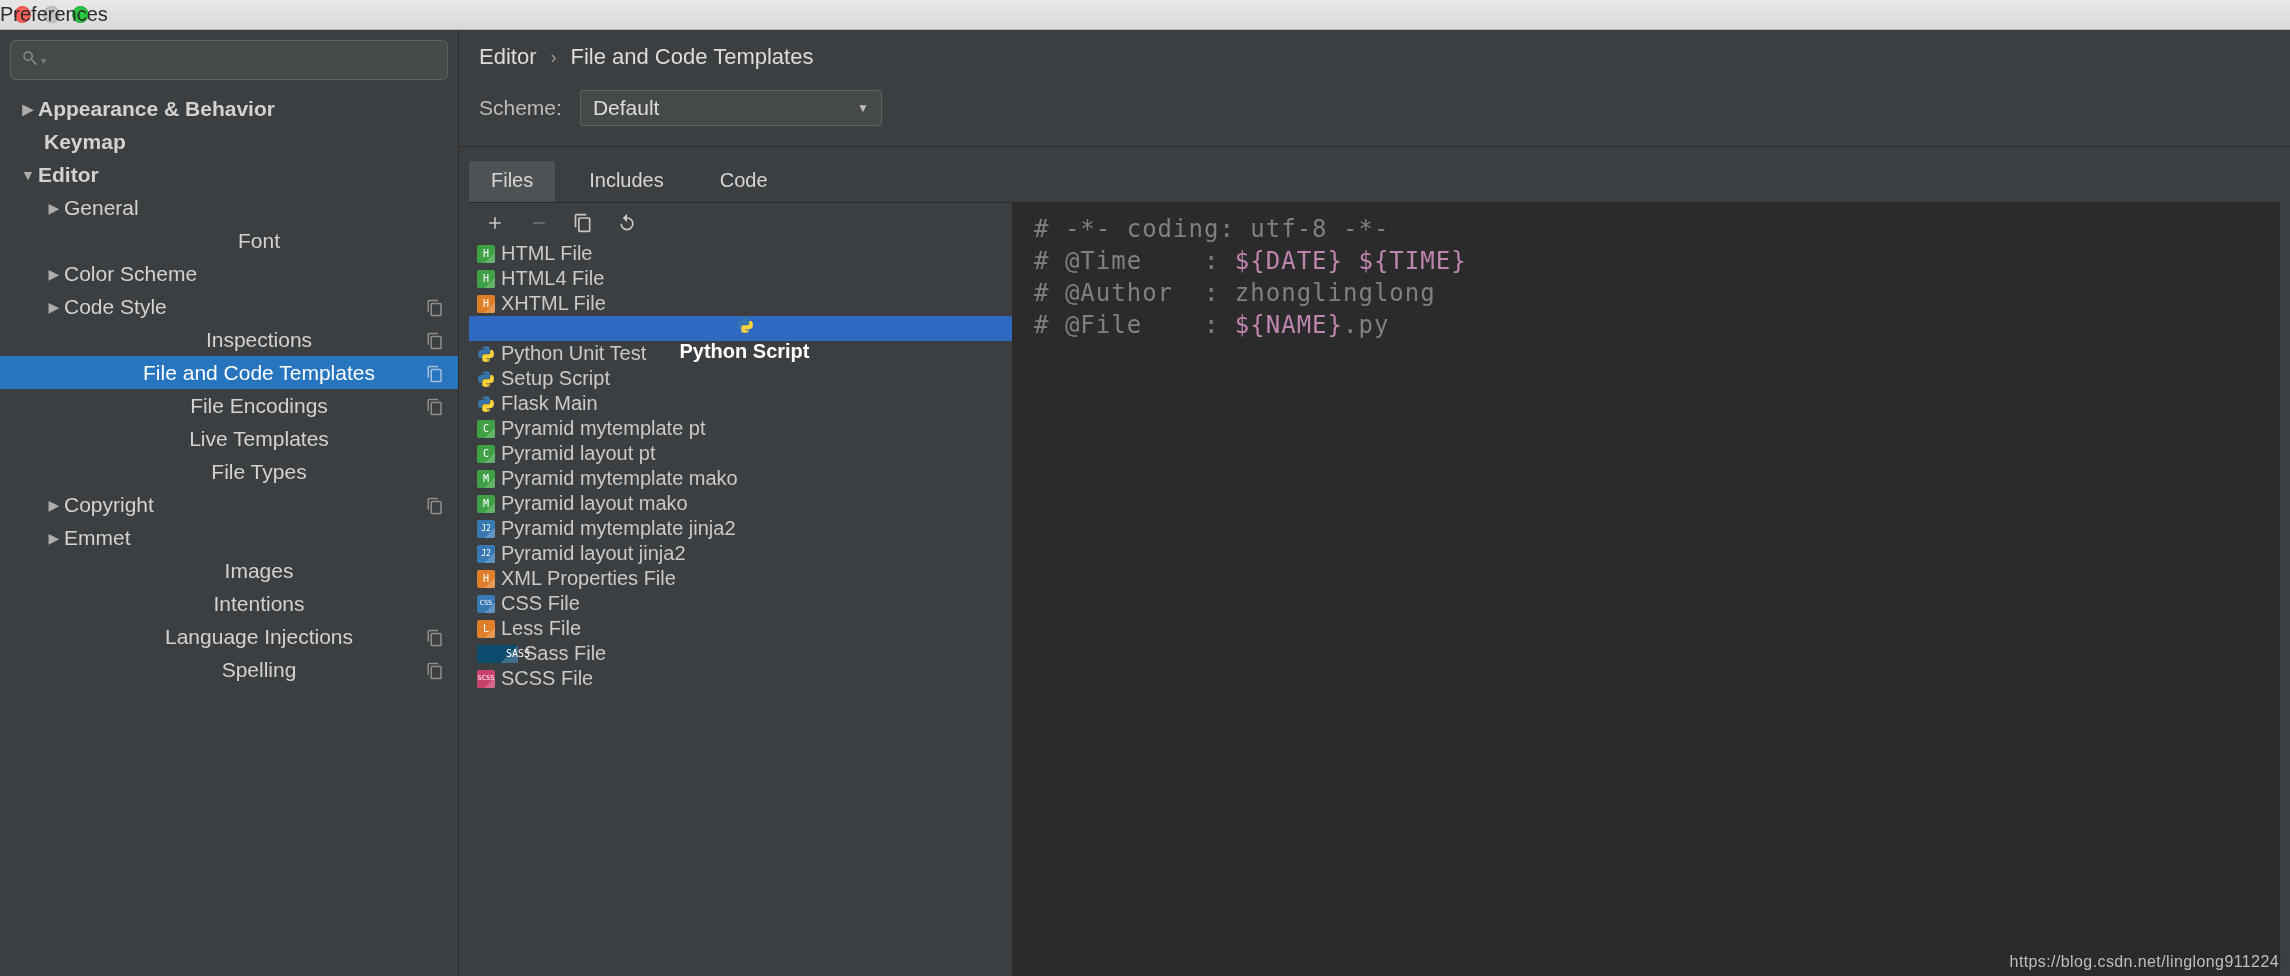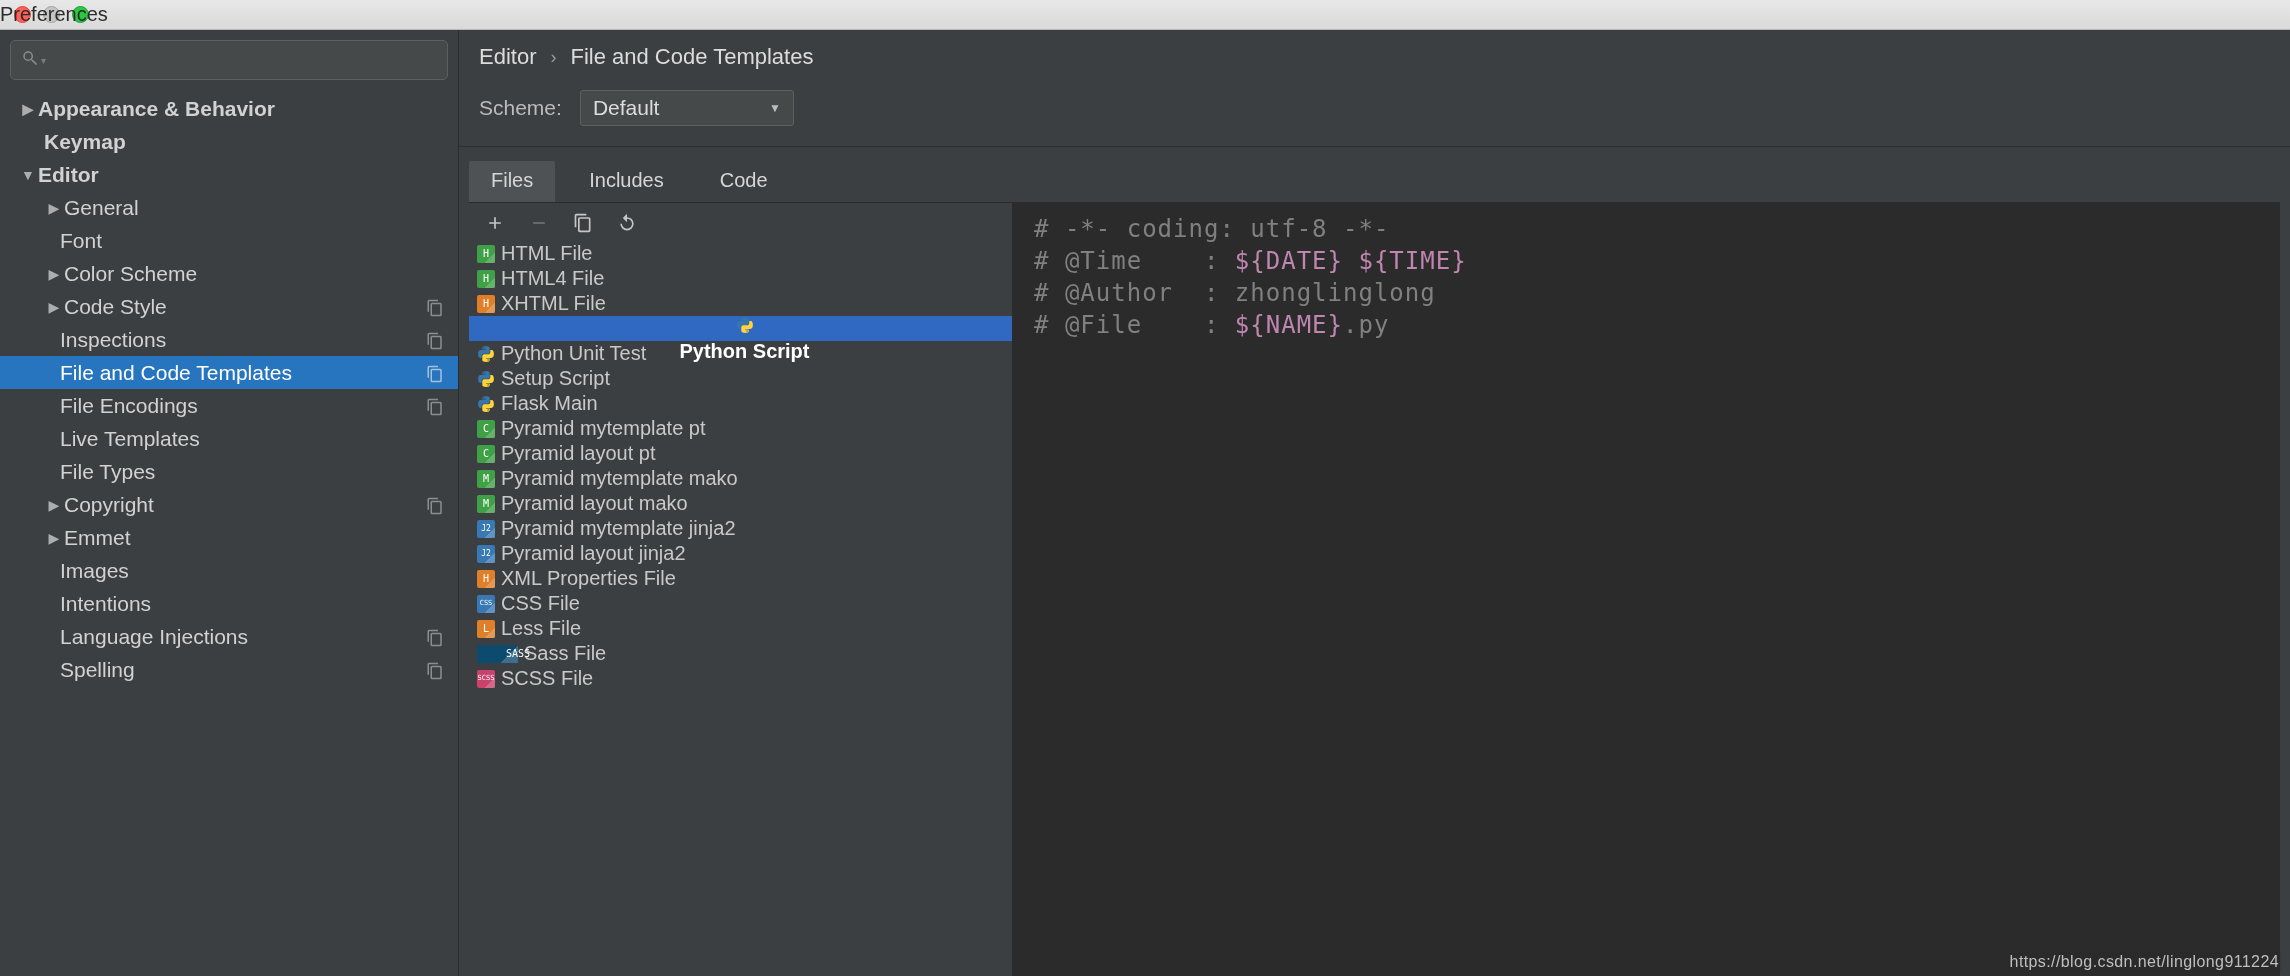--- a/index.html
+++ b/index.html
@@ -76,29 +76,29 @@
   }
   .tree-item.selected{background:var(--sidebar-selected);color:#fff;}
   .tree-item .copy-badge{
     position:absolute;right:14px;top:50%;transform:translateY(-50%);
     width:18px;height:18px;opacity:.65;
   }
   .tree-item .copy-badge svg{width:100%;height:100%;fill:#b7b7b7;}
   .tree-item.selected .copy-badge svg{fill:#eaeaea;}
   .d0{padding-left:18px;}
   .d1{padding-left:44px;}
-  .d2{padding-left:60px;}
+  .d2{padding-left:60px;justify-content:center;}
   
   .content{flex:1;display:flex;flex-direction:column;background:var(--panel-bg);}
   .content-header{padding:14px 20px 4px 20px;}
   .breadcrumb{display:flex;align-items:center;gap:14px;font-size:22px;color:#dcdcdc;}
   .breadcrumb .sep{color:#9c9c9c;font-size:18px;}
   .scheme-row{display:flex;align-items:center;gap:18px;padding:16px 20px 20px 20px;font-size:21px;}
   .scheme-select{
-    width:214px;height:36px;background:#45494a;border:1px solid #5e6060;border-radius:3px;
+    width:302px;height:36px;background:#45494a;border:1px solid #5e6060;border-radius:3px;
     display:flex;align-items:center;justify-content:space-between;padding:0 12px;color:#dcdcdc;
   }
   .scheme-select .caret{font-size:12px;color:#bcbcbc;}
   hr.sep-line{border:none;border-top:1px solid #2e2f30;margin:0;}
   .tabs-row{display:flex;gap:12px;padding:14px 10px 0 10px;}
   .tab{
     padding:8px 22px 10px 22px;font-size:20px;color:#d6d6d6;
     border-radius:2px 2px 0 0;cursor:default;
   }
   .tab.active{background:#4e5254;}

